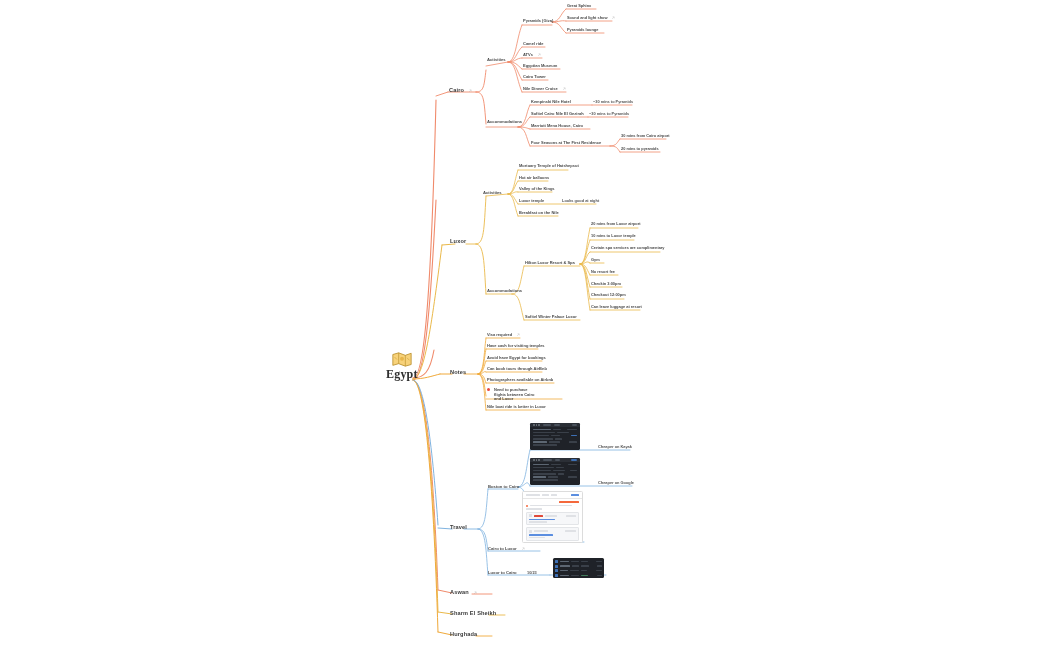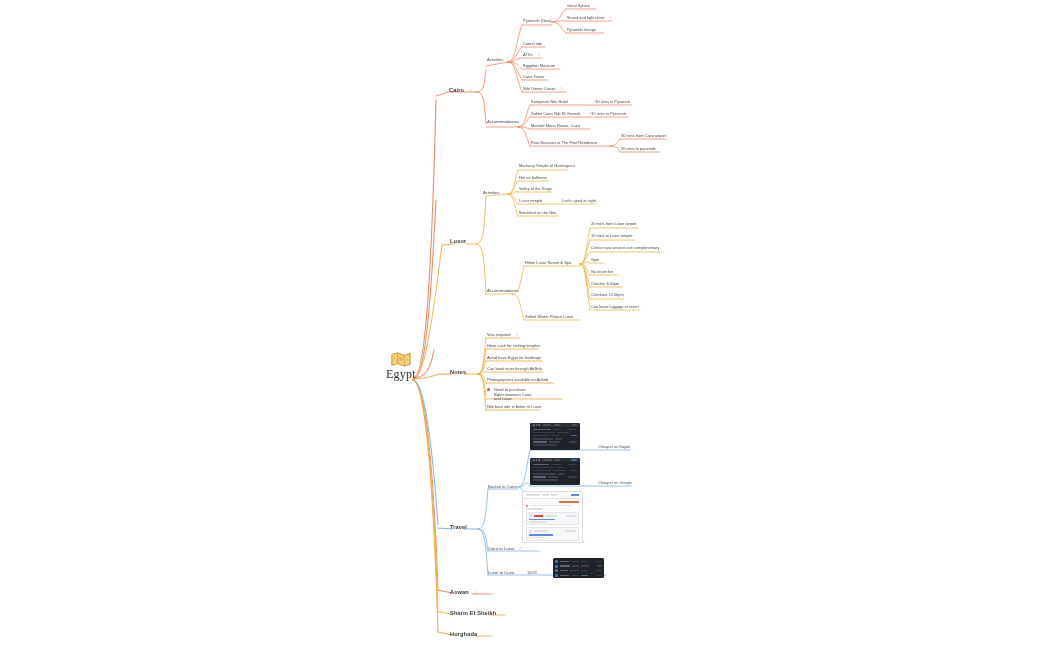--- a/index.html
+++ b/index.html
@@ -13,21 +13,21 @@
   svg#links{ position:absolute; left:0; top:0; width:1050px; height:650px; pointer-events:none; }
 
   .node{
     position:absolute;
     white-space:nowrap;
     line-height:1.05;
     display:flex;
     align-items:center;
     gap:2px;
   }
-  .node .txt{ display:inline-block; }
+  .node .txt{ display:inline-block;font-weight:bold; }
 
   
   #root{
     left:386px; top:352px;
     flex-direction:column;
     align-items:center;
     gap:1px;
   }
   #root .map-ico{ width:20px; height:15px; display:block; }
   #root .txt{

